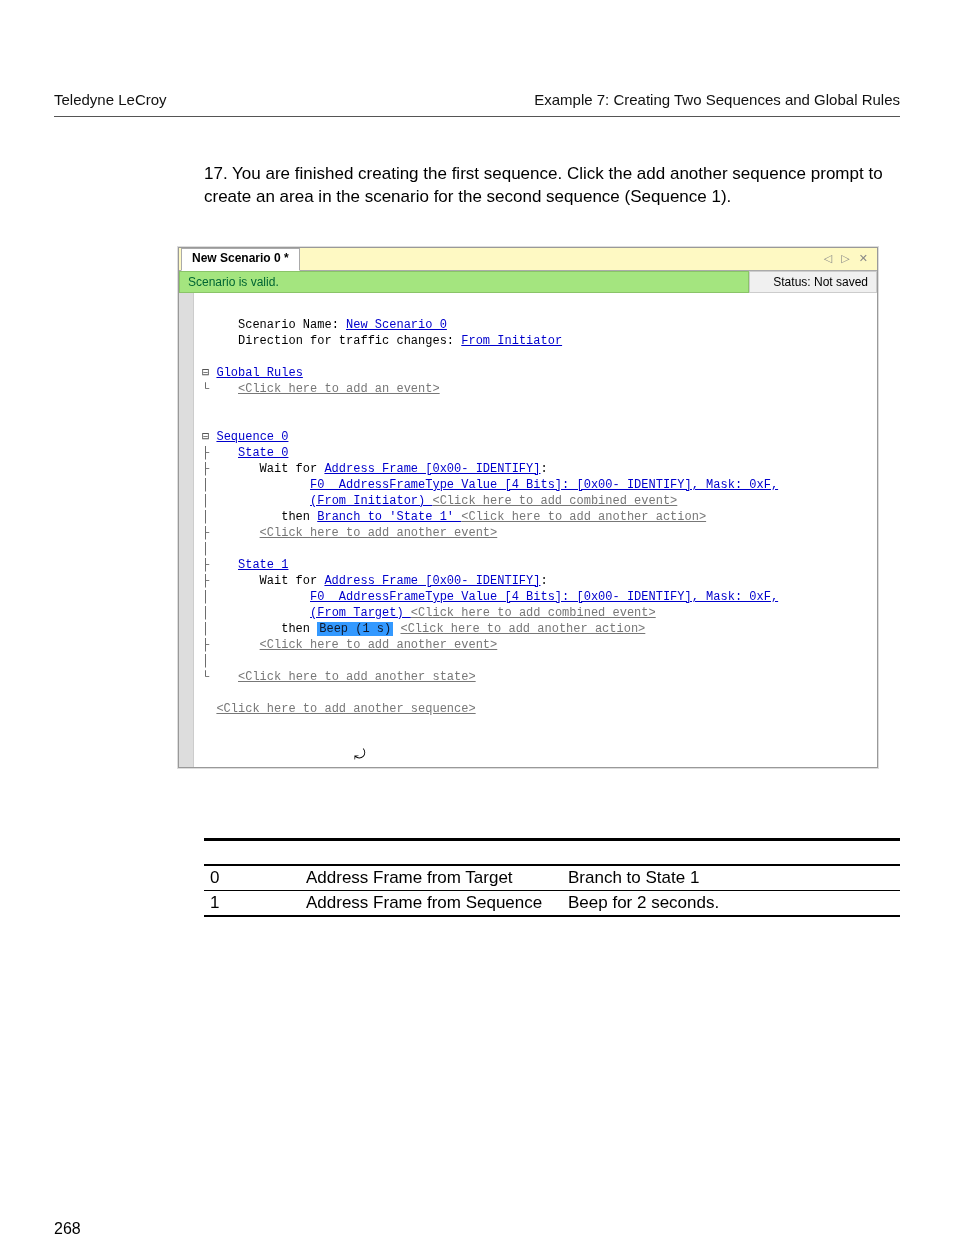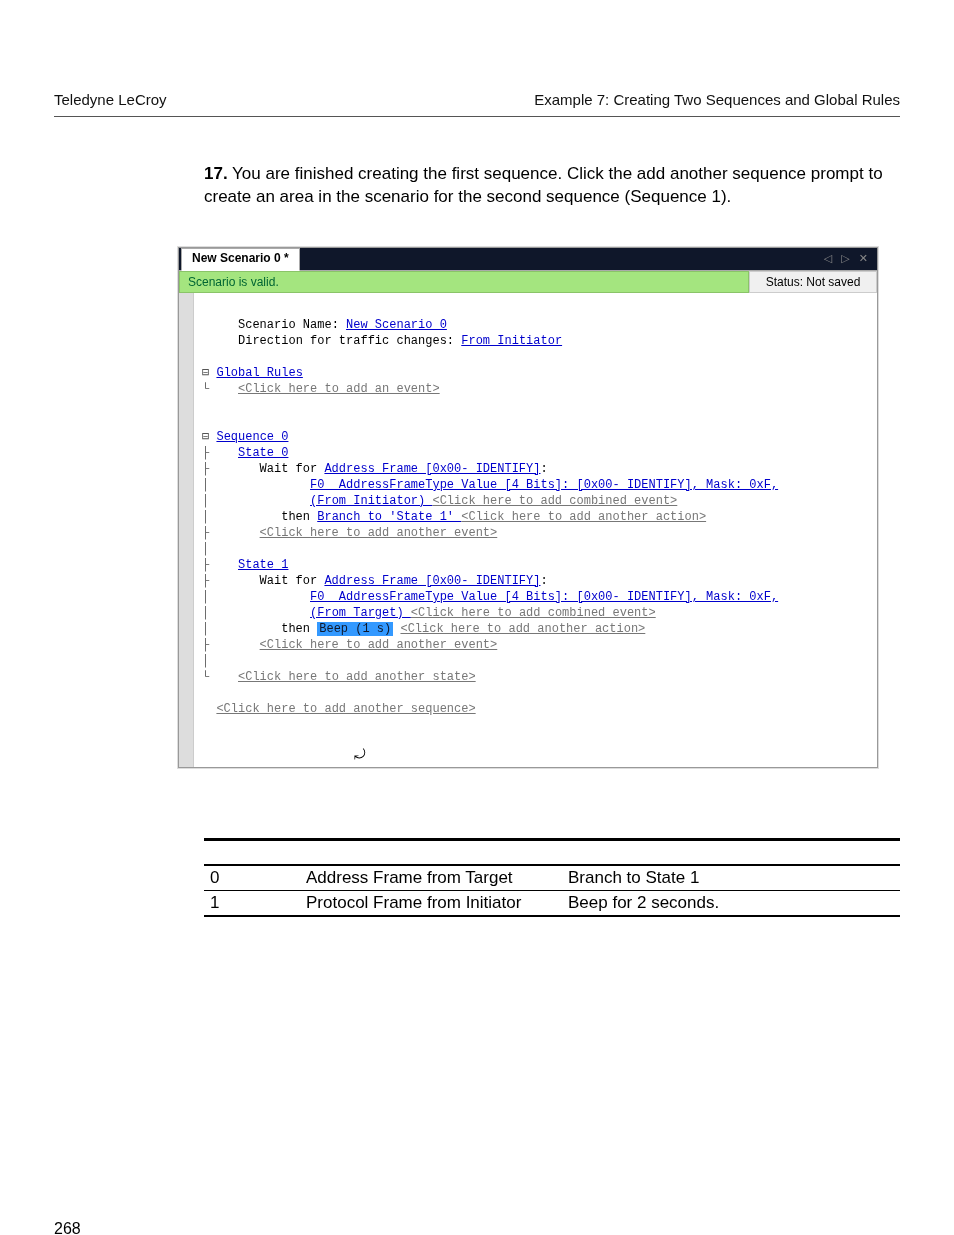--- a/index.html
+++ b/index.html
@@ -28,21 +28,21 @@
   .body-area {
     padding-left: 150px;
     padding-right: 0;
   }
   .step {
     font-size: 17px;
     line-height: 1.35;
     margin-top: 46px;
   }
   .step17 { margin-top: 46px; }
-  .step-num { display: inline; font-weight: bold; }
+  .step-num { display: inline; }
   .bold { font-weight: 400; }
 
   
   .shot {
     margin-top: 38px;
     margin-left: -150px; 
     margin-right: 0;
     border: 1px solid #999;
     font-family: Tahoma, Arial, sans-serif;
     font-size: 12px;
@@ -56,21 +56,21 @@
   }
   
   .shot {
     margin-left: 0;
     left: 0;
     width: 700px;
   }
   .tabbar {
     display: flex;
     align-items: center;
-    background: #0f172a;
+    background: #fef9c3;
     border-bottom: 1px solid #aaa;
     height: 22px;
   }
   .tab {
     background: #fff;
     border: 1px solid #aaa;
     border-bottom: 1px solid #fff;
     padding: 2px 10px 2px 10px;
     font-weight: bold;
     font-size: 12px;
@@ -95,21 +95,21 @@
     background: #a4e57f;
     border: 1px solid #8ac468;
     padding: 3px 8px;
     color: #063;
   }
   .status-right {
     width: 110px;
     background: #f0f0f0;
     border: 1px solid #ccc;
     padding: 3px 8px;
-    text-align: center;
+    text-align: right;
   }
   .code-area {
     display: flex;
     background: #fff;
   }
   .gutter {
     width: 14px;
     background: #ddd;
     border-right: 1px solid #ccc;
   }
@@ -247,21 +247,21 @@
             <td class="col1"></td>
             <td></td>
           </tr>
       <tr class="thick-row">
         <td class="col0">0</td>
         <td class="col1">Address Frame from Target</td>
         <td>Branch to State 1</td>
       </tr>
       <tr class="thin-row bot-row">
         <td class="col0">1</td>
-        <td class="col1">Protocol Frame from Initiator</td>
+        <td class="col1">Address Frame from Sequence</td>
         <td>Beep for 2 seconds.</td>
       </tr>
     </tbody>
       </table>
 
   </div>
 
   <div class="footer-row">
     <span>268</span>
   </div>

